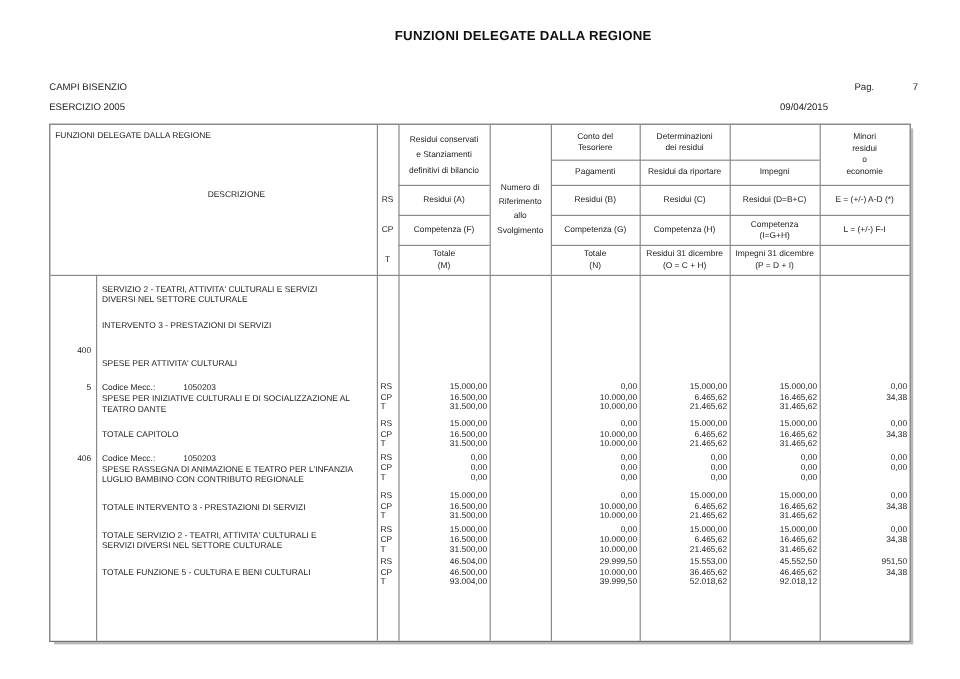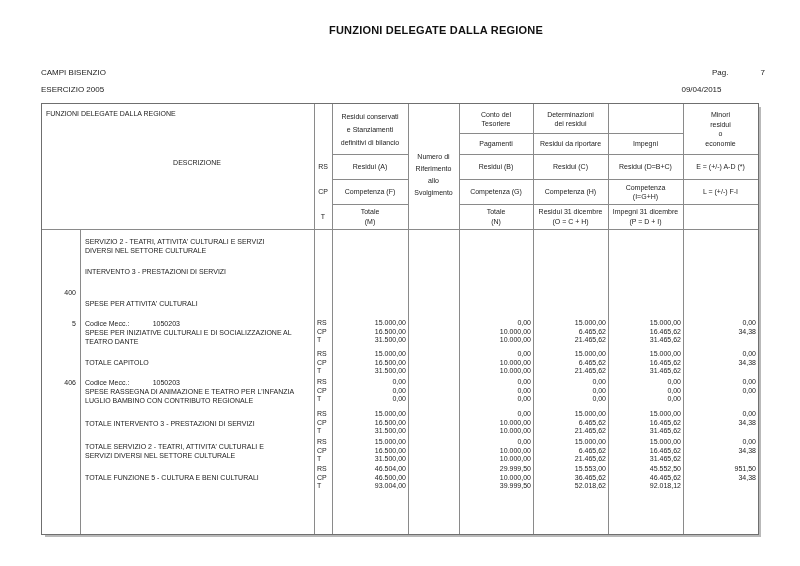--- a/index.html
+++ b/index.html
@@ -10,21 +10,21 @@
   }
   .doc-title{
     position:absolute;top:24px;left:436px;transform:translateX(-50%);
     font-size:11px;font-weight:bold;letter-spacing:.2px;color:#111;white-space:nowrap;
   }
   .meta{position:absolute;font-size:8px;color:#222;white-space:nowrap;}
   .m-muni{left:41px;top:68px;}
   .m-ex{left:41px;top:85px;}
   .m-paglbl{left:712px;top:68px;}
   .m-pagnum{left:735px;top:68px;width:30px;text-align:right;}
-  .m-date{left:650px;top:85px;width:103px;text-align:center;}
+  .m-date{left:650px;top:85px;width:103px;text-align:left;}
 
   .tbl{
     position:absolute;left:41px;top:103px;width:716px;height:430px;
     border:1px solid #6f6f6f;box-shadow:3px 3px 0 -1px #b9b9b9;
   }
   .vl,.hl{position:absolute;background:#8a8a8a;}
   .vl{width:1px;}
   .hl{height:1px;}
 
   .hcell{

